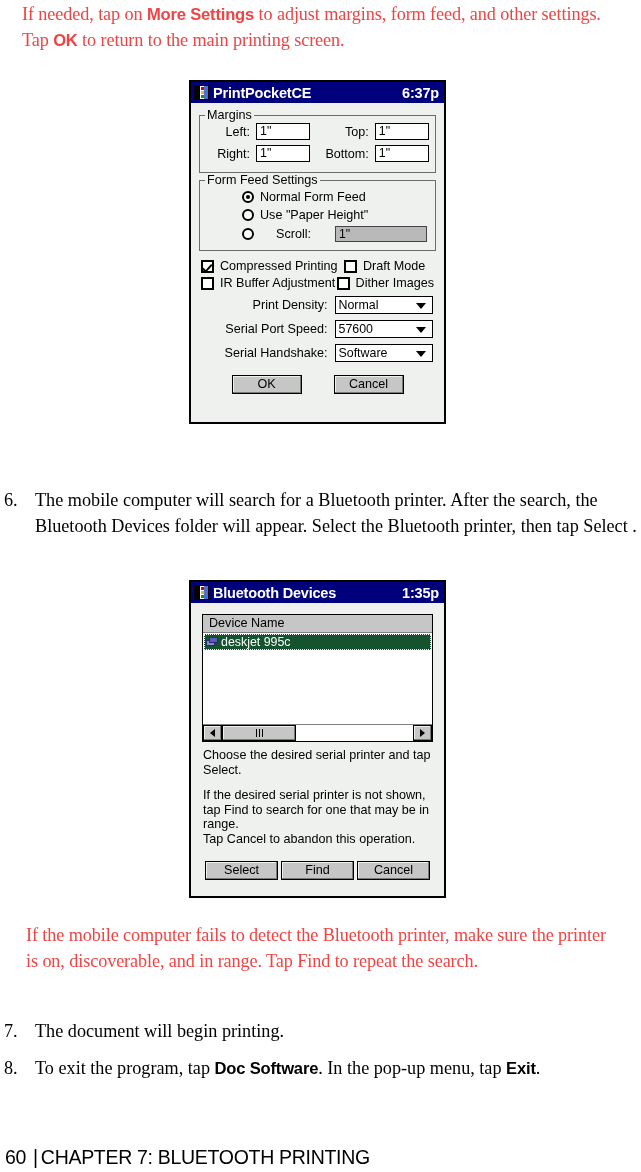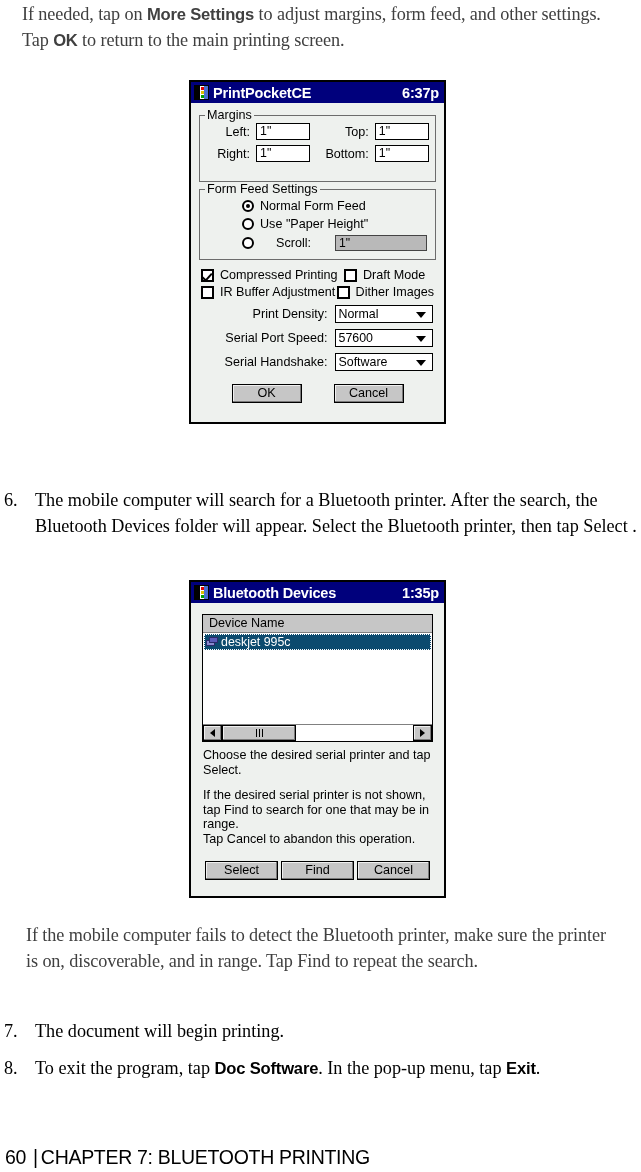--- a/index.html
+++ b/index.html
@@ -21,21 +21,21 @@
     position: relative;
     width: 641px;
     height: 1172px;
   }
 
   .para {
     position: absolute;
     font-family: "Liberation Serif", serif;
     font-size: 18.2px;
     line-height: 25.5px;
-    color: #404040;
+    color: #ef4444;
     letter-spacing: -0.1px;
   }
   .para b {
     font-family: "Liberation Sans", sans-serif;
     font-weight: bold;
     font-size: 16.6px;
     letter-spacing: -0.2px;
   }
   .numitem {
     position: absolute;
@@ -132,21 +132,21 @@
     font-family: "Liberation Sans", sans-serif;
     font-size: 12.4px;
     color: #000;
   }
 
   
   .groupbox {
     position: relative;
     border: 1px solid #6c6c6c;
     margin: 7px 2px 0 2px;
-    padding: 7px 6px 19px 6px;
+    padding: 7px 6px 10px 6px;
     box-sizing: border-box;
   }
   .groupbox > .gb-label {
     position: absolute;
     top: -8px;
     left: 5px;
     background: #eef1ee;
     padding: 0 2px;
     font-family: "Liberation Sans", sans-serif;
     font-size: 12.6px;
@@ -347,21 +347,21 @@
   }
   .list-body {
     height: 90px;
     background: #ffffff;
     position: relative;
   }
   .list-item {
     display: flex;
     align-items: center;
     height: 16px;
-    background: #0c4a6e;
+    background: #14532d;
     border: 1px dotted #ffffff;
     box-sizing: border-box;
     margin: 1px 1px 0 1px;
   }
   .dev-icon {
     width: 13px; height: 11px;
     flex: 0 0 auto;
     position: relative;
     margin-left: 1px;
     margin-right: 2px;

